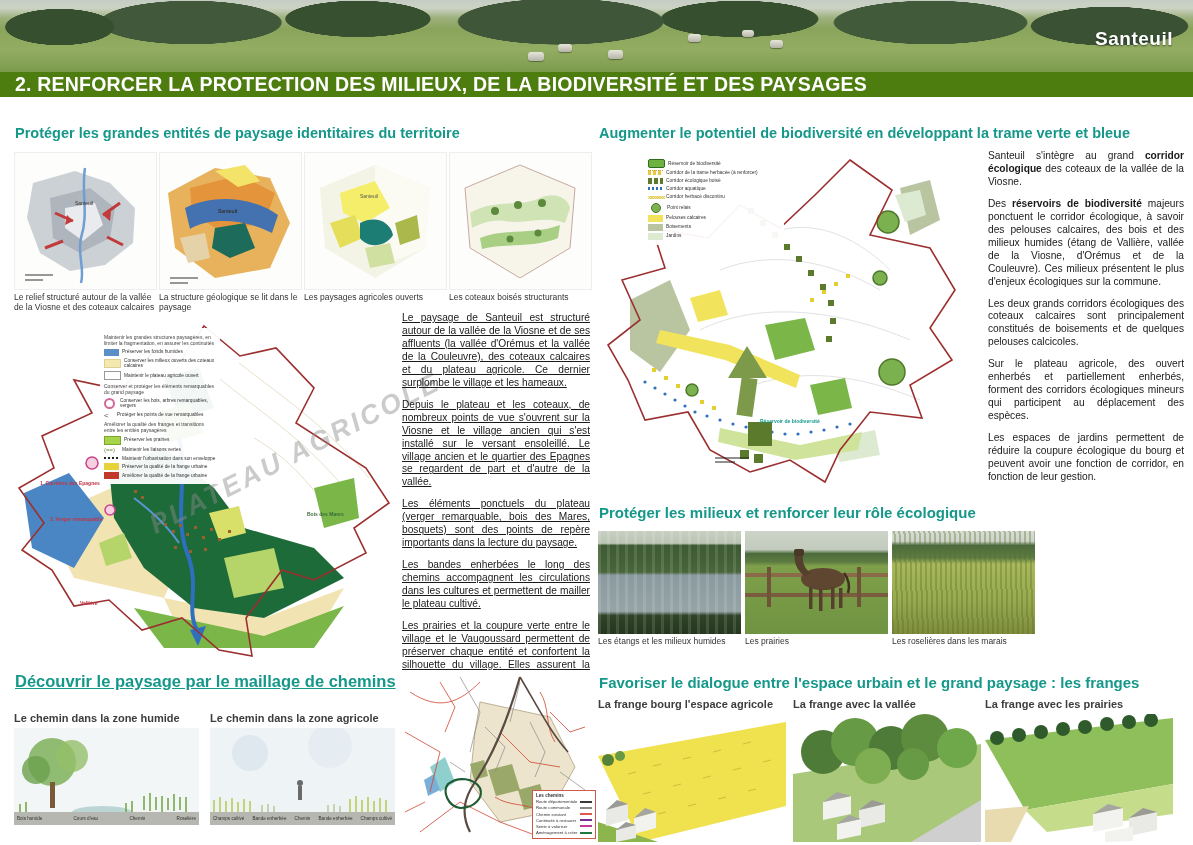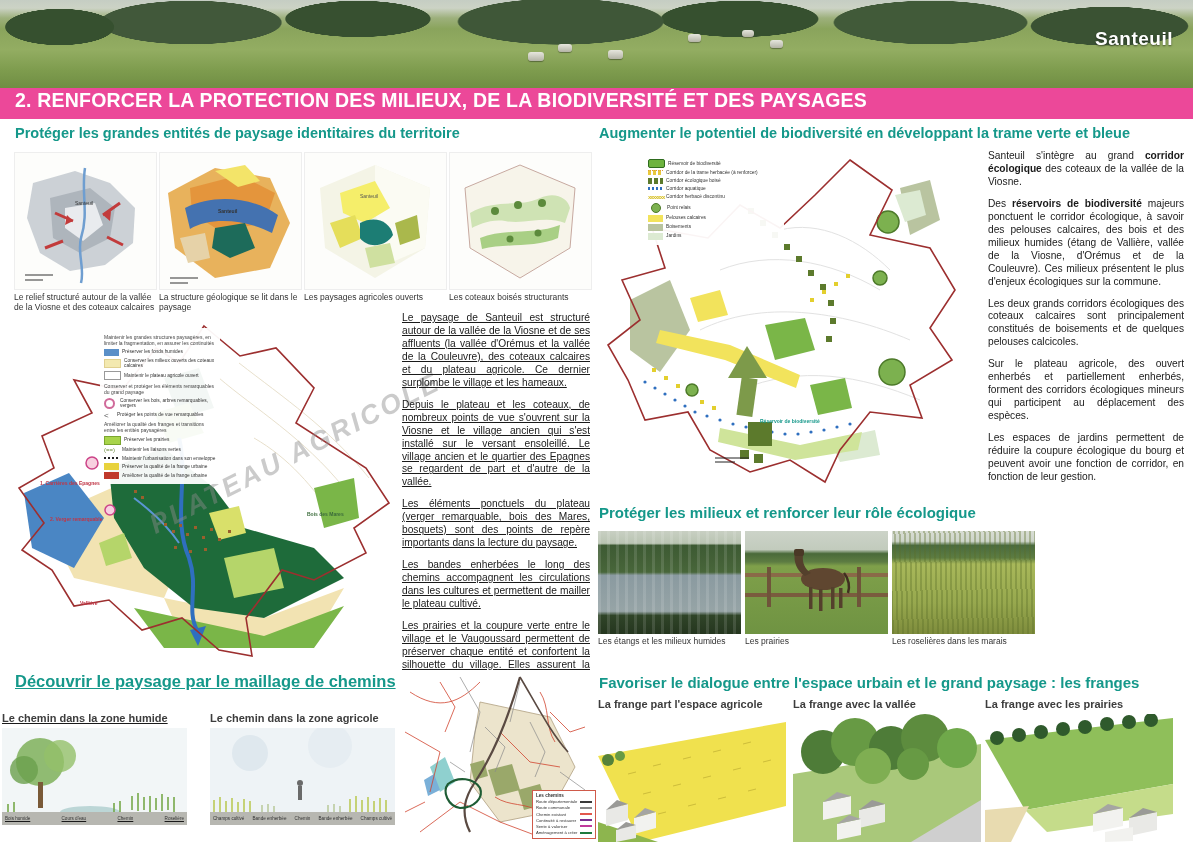--- a/index.html
+++ b/index.html
@@ -12,21 +12,21 @@
       radial-gradient(150px 36px at 16% 25%, #41583a 60%, transparent 61%),
       radial-gradient(120px 30px at 30% 21%, #375030 60%, transparent 61%),
       radial-gradient(170px 38px at 47% 24%, #3f5738 60%, transparent 61%),
       radial-gradient(130px 30px at 62% 21%, #36502f 60%, transparent 61%),
       radial-gradient(160px 36px at 78% 25%, #415a39 60%, transparent 61%),
       radial-gradient(130px 32px at 93% 29%, #3a5233 60%, transparent 61%),
       linear-gradient(180deg,#c5cdc3 0%,#ccd3c5 9%,#9db07c 20%,#8aa45c 32%,#93ad62 55%,#7e9c4e 78%,#6e8c42 100%);}
   .bale{position:absolute;background:linear-gradient(#e6e6dd,#b4b4a6);border-radius:3px;box-shadow:0 1px 1px rgba(0,0,0,.35);}
   .banner-name{position:absolute;top:28px;right:20px;font-size:19px;font-weight:bold;color:#fff;
     text-shadow:0 1px 2px rgba(0,0,0,.55);letter-spacing:.5px;}
-  .titlebar{position:absolute;top:88px;left:0;width:1193px;height:31px;background:#ec4899;}
+  .titlebar{position:absolute;top:72px;left:0;width:1193px;height:25px;background:#4d7c0f;}
   .titlebar span{display:block;padding-left:15px;line-height:25px;color:#fff;font-weight:bold;font-size:19.5px;letter-spacing:.2px;white-space:nowrap;}
   
   .sec-h{position:absolute;color:#15988a;font-weight:bold;}
   .cap{font-size:8.5px;color:#333;line-height:1.2;margin-top:2px;}
   
   .thumbs{position:absolute;top:152px;left:14px;width:578px;display:flex;gap:4px;}
   .thumb{width:141px;}
   .thumb svg{display:block;width:141px;height:136px;background:#fdfdfb;border:1px solid #eee;}
   
   .mapbox{position:absolute;}
@@ -412,21 +412,21 @@
     <div class="photo">
       <div class="pimg" style="background:
         repeating-linear-gradient(88deg,rgba(90,110,40,.35) 0 2px,transparent 2px 5px),
         linear-gradient(180deg,#d8ddd4 0%,#ced5cb 10%,#4a6a3f 14%,#5d7c42 26%,#a8b85a 32%,#97a84e 70%,#7e8c3c 100%);"></div>
       <div class="cap">Les roselières dans les marais</div>
     </div>
   </div>
 
   <div class="sec-h" style="left:15px;top:672px;font-size:16.5px;text-decoration:underline;">Découvrir le paysage par le maillage de chemins</div>
 
-  <div class="diag" style="left:2px;top:712px;text-decoration:underline;">
+  <div class="diag" style="left:14px;top:712px;">
     <div class="fr-lab">Le chemin dans la zone humide</div>
     <svg viewBox="0 0 185 97">
       <rect width="185" height="97" fill="#f2f6f7"></rect>
       <circle cx="38" cy="34" r="24" fill="#7fb05a" opacity=".85"></circle>
       <circle cx="58" cy="28" r="16" fill="#94c169" opacity=".8"></circle>
       <circle cx="22" cy="42" r="14" fill="#6aa04c" opacity=".8"></circle>
       <rect x="36" y="54" width="5" height="26" fill="#7a5a38"></rect>
       <ellipse cx="88" cy="84" rx="30" ry="6" fill="#bcd6d6"></ellipse>
       <g stroke="#6fa43f" stroke-width="1.5">
         <path d="M130,82 v-14 M136,83 v-18 M142,82 v-13 M148,84 v-16 M154,82 v-12 M160,83 v-17 M166,82 v-13 M172,84 v-15"></path>
@@ -526,21 +526,21 @@
       <div class="clg-row">
           <span>Aménagement à créer</span>
           <span class="clg-line" style="background:#1e7a3c;"></span>
         </div>
     </div>
   </div>
 
   <div class="sec-h" style="left:599px;top:674px;font-size:15px;">Favoriser le dialogue entre l'espace urbain et le grand paysage : les franges</div>
 
   <div class="frange" style="left:598px;top:698px;">
-    <div class="fr-lab">La frange part l'espace agricole</div>
+    <div class="fr-lab">La frange bourg l'espace agricole</div>
     <svg viewBox="0 0 188 128">
       <polygon points="0,42 188,8 188,92 42,128" fill="#f0e14e"></polygon>
       <g stroke="#cdbd3a" stroke-width="1">
         <path d="M30,60 l8,-2 M55,52 l8,-2 M85,45 l8,-2 M115,38 l8,-2 M145,30 l8,-2"></path>
         <path d="M45,80 l8,-2 M75,72 l8,-2 M105,64 l8,-2 M135,56 l8,-2 M165,48 l8,-2"></path>
         <path d="M60,100 l8,-2 M90,92 l8,-2 M120,85 l8,-2 M150,77 l8,-2"></path>
       </g>
       <polygon points="0,108 60,128 0,128" fill="#8db54e"></polygon>
       <circle cx="10" cy="46" r="6" fill="#55823a"></circle>
         <circle cx="22" cy="42" r="5" fill="#679a44"></circle>

